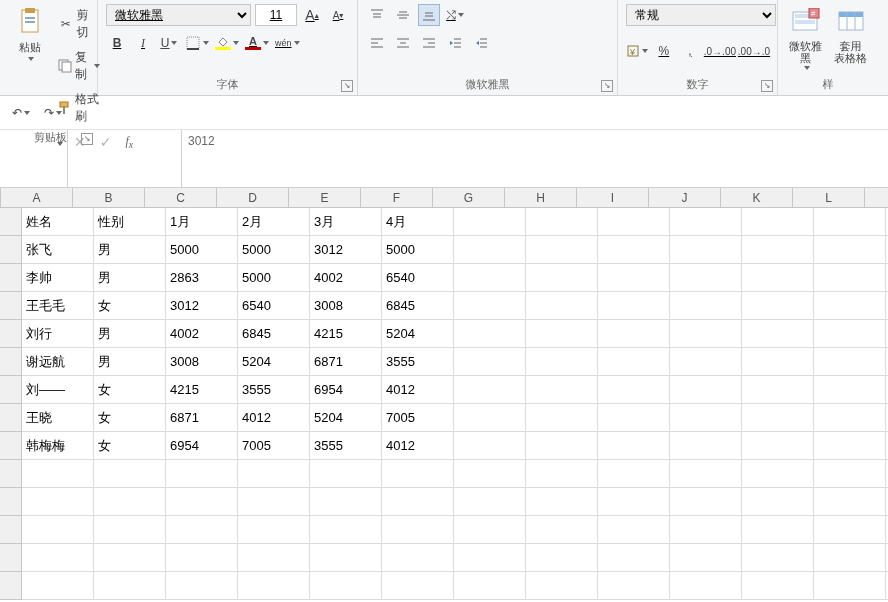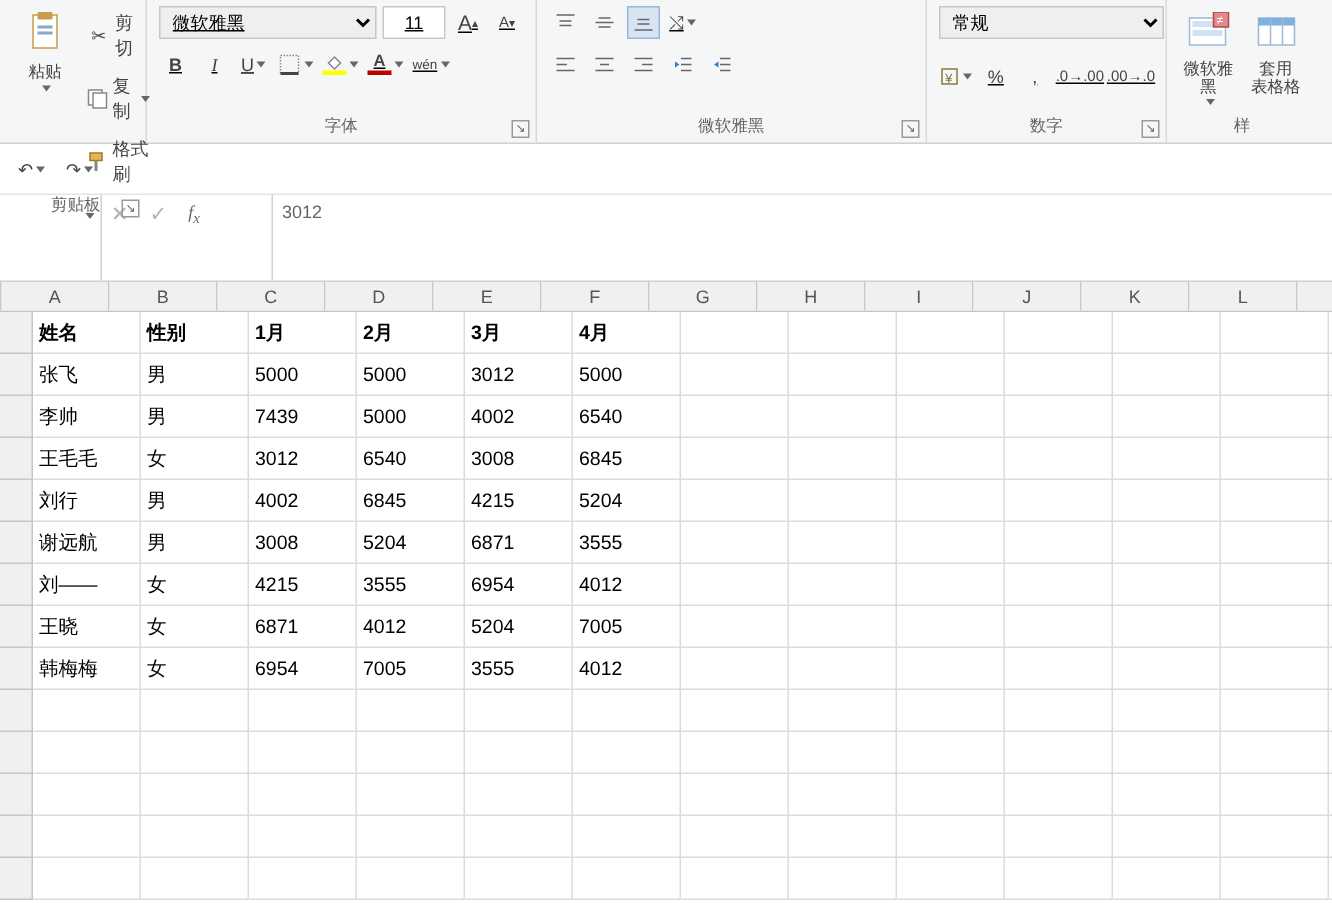--- a/index.html
+++ b/index.html
@@ -174,21 +174,21 @@
 .cell {
   width: 72px; height: 28px;
   border-right: 1px solid #dcdcdc;
   border-bottom: 1px solid #dcdcdc;
   padding: 0 4px;
   display:flex; align-items:center;
   font-size: 13px;
   color:#000;
   overflow:hidden; white-space:nowrap;
 }
-.row.header .cell { font-weight: bold; }
+.row.header .cell { font-weight: normal; }
 </style>
 </head>
 <body>
 
 <div class="ribbon">
 
   <div class="ribbon-group" style="width:94px">
     <div class="ribbon-body">
       <div class="big-btn">
         <span class="big-icon">
@@ -525,21 +525,21 @@
           <div class="cell"></div>
           <div class="cell"></div>
           <div class="cell"></div>
           <div class="cell"></div>
           <div class="cell"></div>
           <div class="cell"></div>
         </div>
         <div class="row">
           <div class="cell">李帅</div>
           <div class="cell">男</div>
-          <div class="cell">7439</div>
+          <div class="cell">2863</div>
           <div class="cell">5000</div>
           <div class="cell">4002</div>
           <div class="cell">6540</div>
           <div class="cell"></div>
           <div class="cell"></div>
           <div class="cell"></div>
           <div class="cell"></div>
           <div class="cell"></div>
           <div class="cell"></div>
           <div class="cell"></div>

